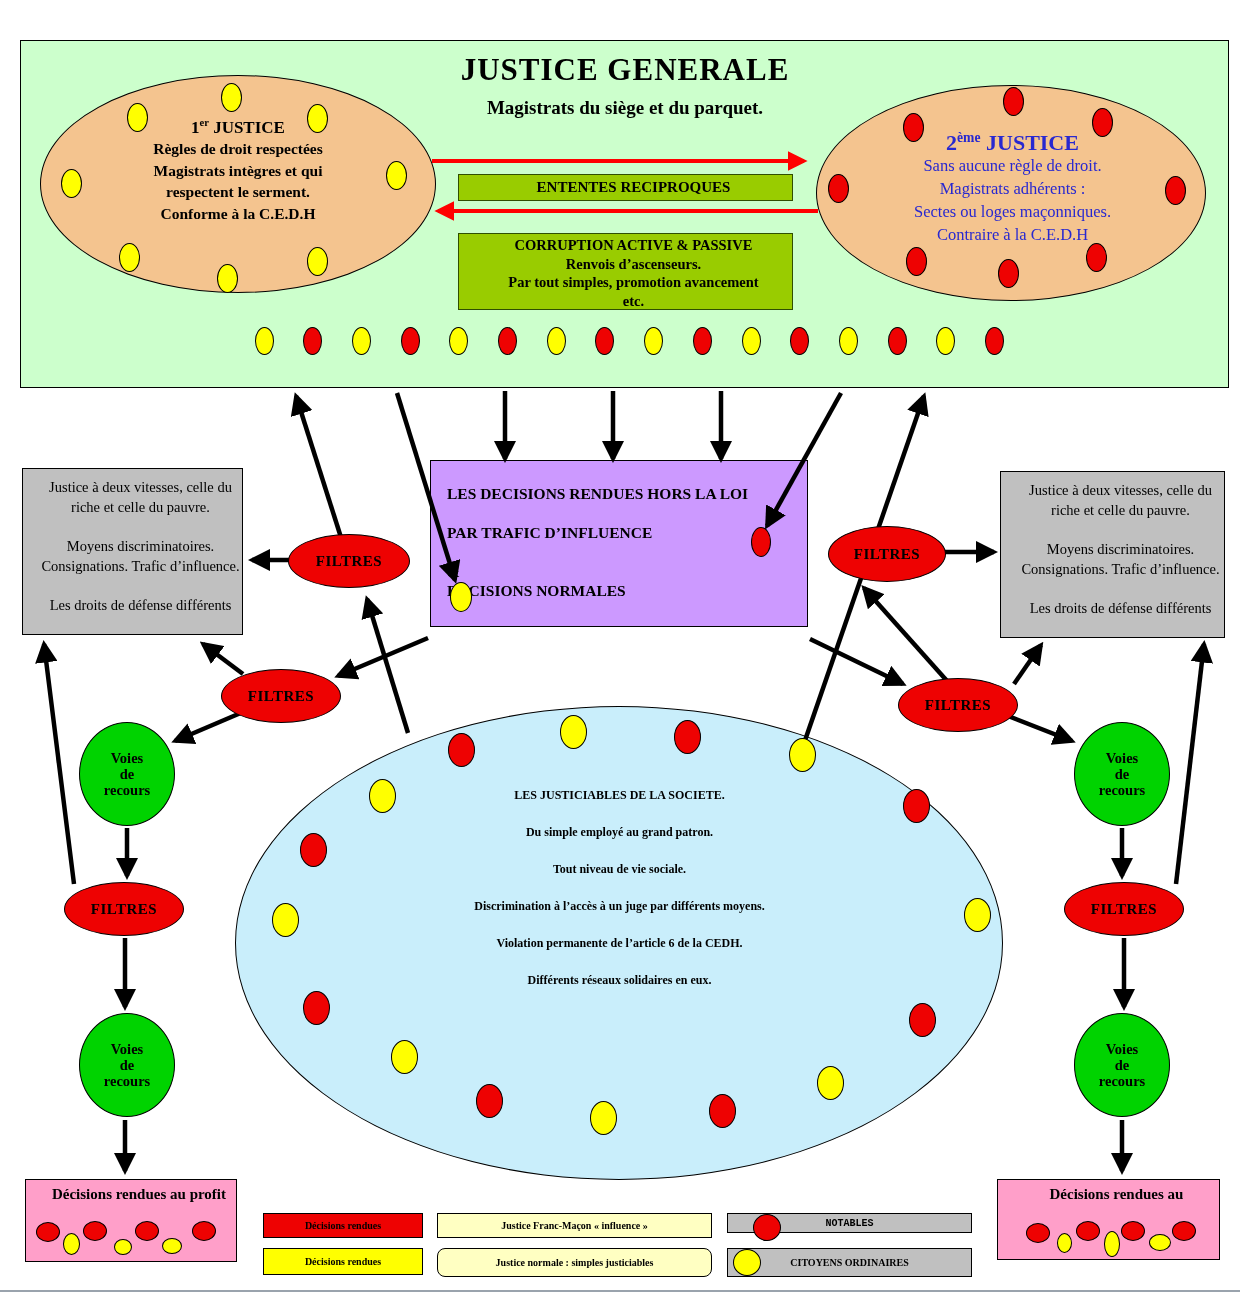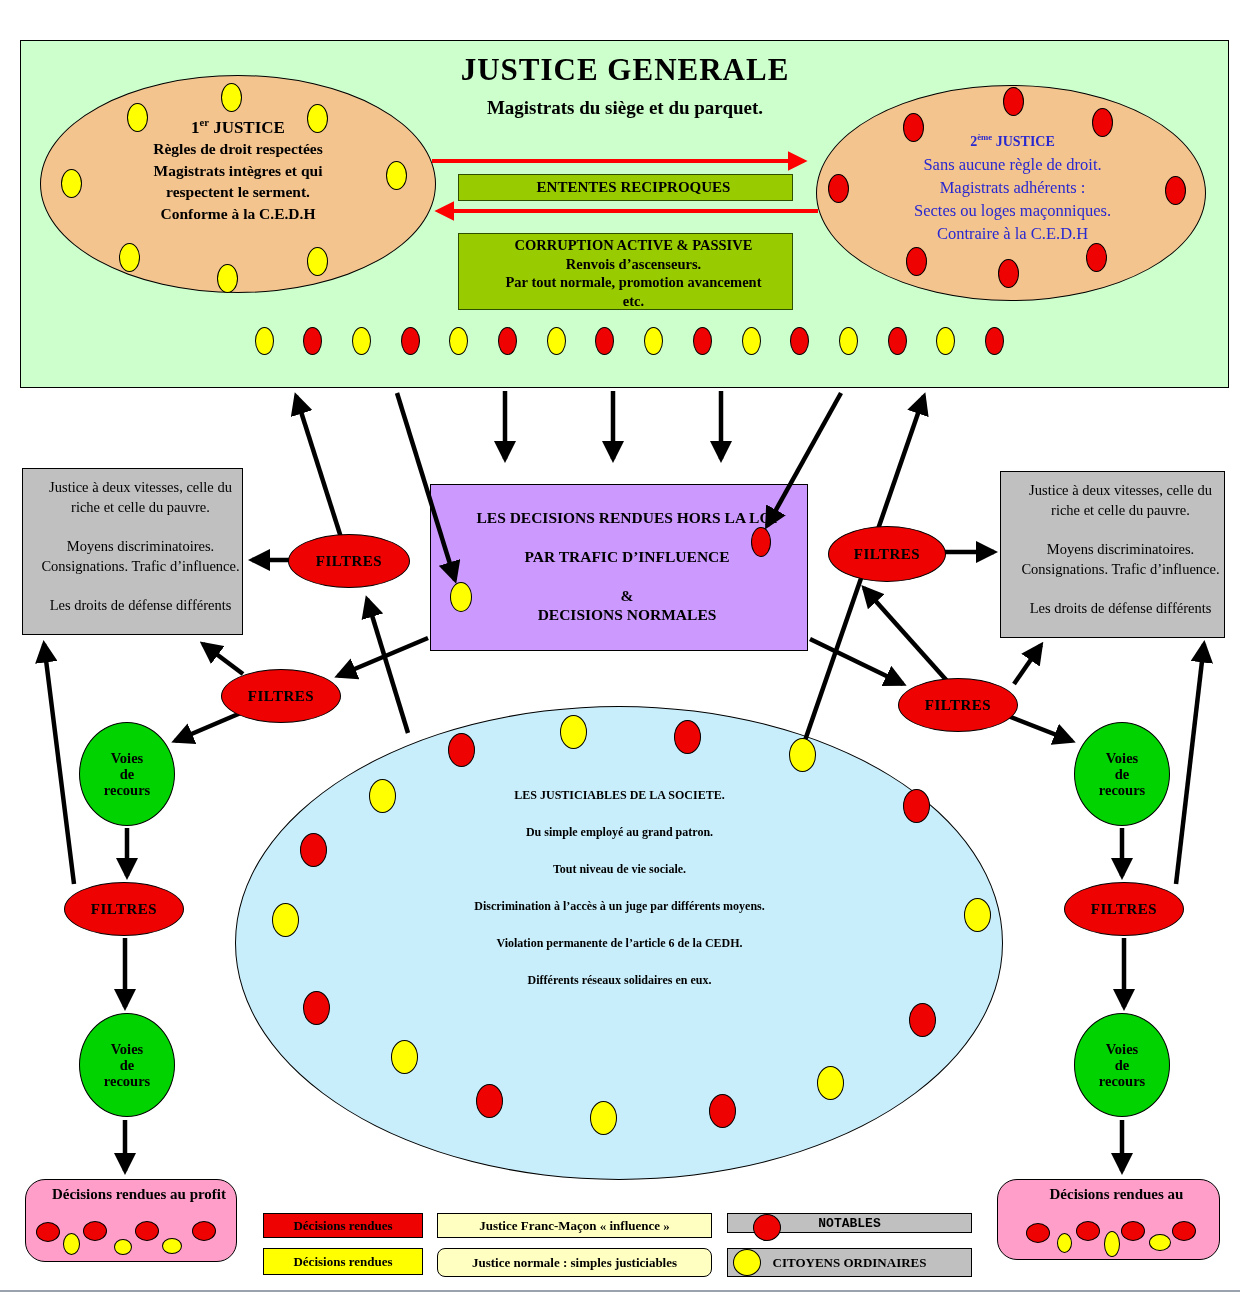--- a/index.html
+++ b/index.html
@@ -15,40 +15,40 @@
   .dot{position:absolute;border:1.5px solid #000;border-radius:50%;box-sizing:border-box;z-index:10;}
   .title{position:absolute;text-align:center;font-weight:bold;z-index:2;}
   #main-title{left:300px;top:52px;width:650px;font-size:31px;letter-spacing:1px;}
   #sub-title{left:300px;top:97px;width:650px;font-size:19px;}
   .ell-text{position:absolute;text-align:center;z-index:2;}
   .ell-title{font-weight:bold;}
   sup{font-size:.62em;}
   #j1-text{left:88px;top:112px;width:300px;font-weight:bold;font-size:15.5px;line-height:21.5px;}
   #j1-text .ell-title{font-size:17px;}
   #j2-text{left:855px;top:126px;width:315px;color:var(--blue_text);font-size:16.5px;line-height:23px;}
-  #j2-text .ell-title{font-size:14px;font-weight:bold;}
+  #j2-text .ell-title{font-size:22px;font-weight:bold;}
   .greenbar{background:var(--olive);border:1.8px solid #2f4f00;text-align:center;font-weight:bold;}
   #ententes-box{left:458px;top:174px;width:335px;height:27px;font-size:15px;line-height:24px;}
   #corruption-box{left:458px;top:233px;width:335px;height:77px;font-size:14.5px;line-height:18.5px;
                   overflow:hidden;padding-top:2px;}
-  #purple-box{left:430px;top:484px;width:378px;height:167px;background:var(--purple);
-              text-align:center;font-weight:bold;font-size:15.5px;}
+  #purple-box{left:430px;top:460px;width:378px;height:167px;background:var(--purple);
+              text-align:left;font-weight:bold;font-size:15.5px;}
   #purple-box [data-name=text-line]{margin-top:21px;}
   #purple-box [data-name=text-line]:first-child{margin-top:24px;}
   #purple-box [data-name=text-line]:nth-child(4){margin-top:1px;}
   .graybox{background:var(--gray);text-align:center;font-size:14.5px;line-height:20px;padding-top:8px;}
   .graybox [data-name=text-paragraph]{margin:0 2px 19px 2px;}
   #society-ellipse{left:235px;top:706px;width:768px;height:474px;background:var(--sky);}
   #society-text{left:397px;top:786px;width:445px;text-align:center;font-weight:bold;font-size:12px;
                 line-height:19px;z-index:2;}
   #society-text [data-name=text-paragraph]{margin-bottom:18px;}
-  .pinkbox{background:var(--pink);text-align:center;font-weight:bold;font-size:15px;padding-top:6px;border-radius:20px;}
+  .pinkbox{background:var(--pink);text-align:center;font-weight:bold;font-size:15px;padding-top:6px;}
   .legendbox{position:absolute;border:1.6px solid #000;box-sizing:border-box;z-index:1;
              display:flex;align-items:center;justify-content:center;text-align:center;
-             font-weight:bold;font-size:13px;}
+             font-weight:bold;font-size:10px;}
   #bottom-rule{left:0;top:1290px;width:1240px;height:2px;background:#9aa3ad;z-index:1;}
   svg#arrows{position:absolute;left:0;top:0;z-index:5;pointer-events:none;}
 </style>
 </head>
 <body>
 
 <div id="canvas" data-name="diagram-canvas">
 
   <div class="box" data-name="justice-generale-panel" style="left:20px;top:40px;width:1209px;height:348px;background:var(--canvas_green);"></div>
   <div class="title" id="main-title" data-name="page-title">JUSTICE GENERALE</div>
@@ -76,21 +76,21 @@
       </div>
   </div>
 
   <div class="box greenbar" id="ententes-box" data-name="ententes-reciproques-box">
     <span data-name="ententes-label">ENTENTES RECIPROQUES</span>
   </div>
   <div class="box greenbar" id="corruption-box" data-name="corruption-box">
     <div data-name="corruption-lines">
         <div data-name="text-line">CORRUPTION ACTIVE &amp; PASSIVE</div>
         <div data-name="text-line">Renvois d’ascenseurs.</div>
-        <div data-name="text-line">Par tout normale, promotion avancement</div>
+        <div data-name="text-line">Par tout simples, promotion avancement</div>
         <div data-name="text-line">etc.</div>
       </div>
   </div>
 
   <div class="box" id="purple-box" data-name="decisions-box">
     <div data-name="decisions-lines">
         <div data-name="text-line">LES DECISIONS RENDUES HORS LA LOI</div>
         <div data-name="text-line">PAR TRAFIC D’INFLUENCE</div>
         <div data-name="text-line">&amp;</div>
         <div data-name="text-line">DECISIONS NORMALES</div>

